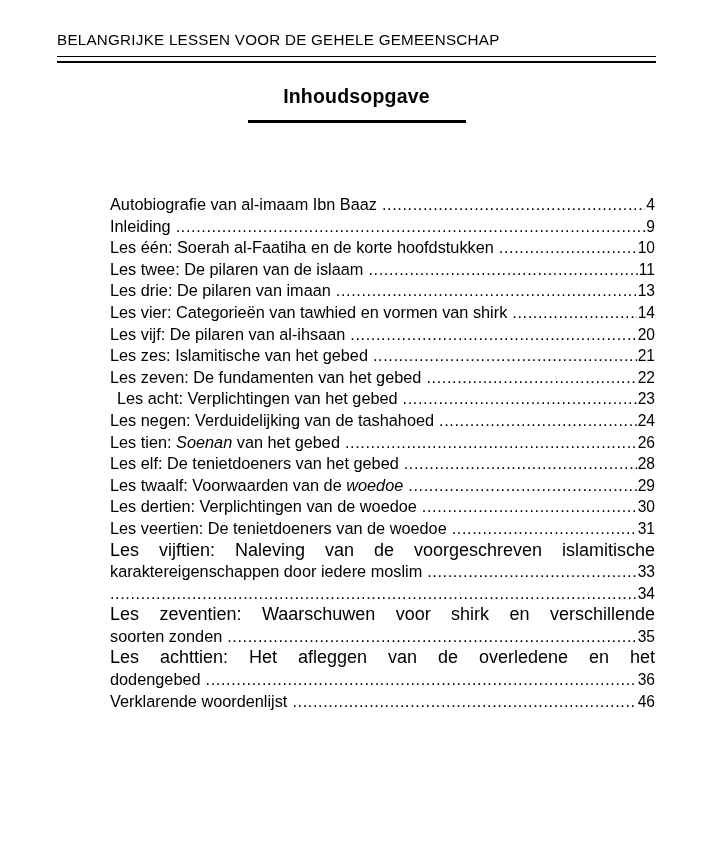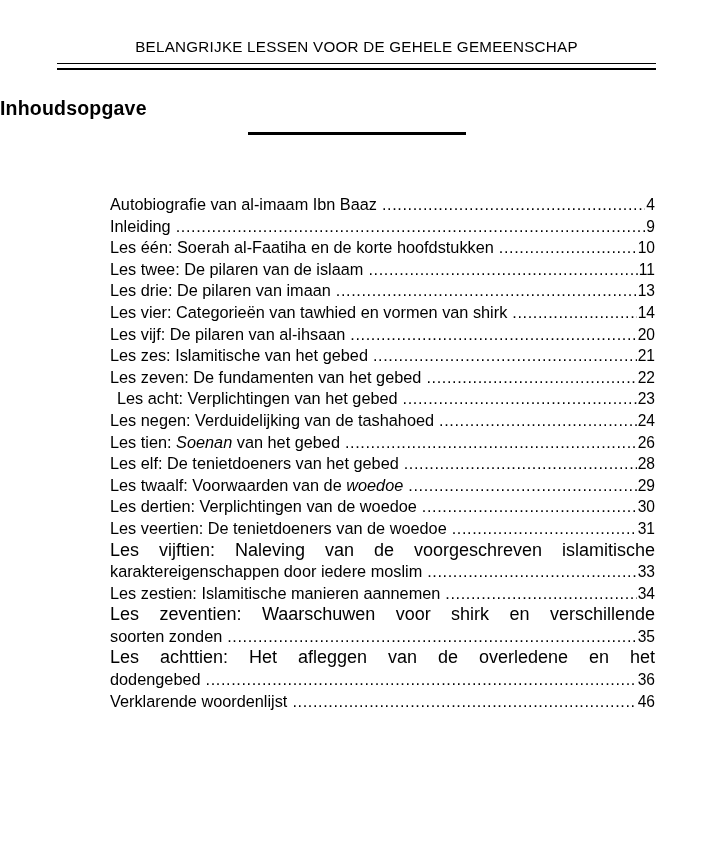--- a/index.html
+++ b/index.html
@@ -21,40 +21,39 @@
   
   .header {
     position: absolute;
     left: 57px;
     top: 30px;
     width: 599px;
   }
   .header-text {
     font-size: 15.2px;
     letter-spacing: 0.25px;
-    text-align: center;
+    text-align: left;
     white-space: nowrap;
     line-height: 20px;
-    margin-top: 7px;
   }
   .header-rule {
     margin-top: 6px;
     height: 4px;
     border-top: 1px solid #000;
     border-bottom: 2px solid #000;
     background: #fff;
   }
 
   
   .title-block {
     position: absolute;
     left: 0;
-    top: 96px;
+    top: 84px;
     width: 713px;
-    text-align: left;
+    text-align: center;
   }
   .toc-title {
     font-size: 19.5px;
     font-weight: bold;
     line-height: 24px;
     letter-spacing: 0.2px;
   }
   .title-rule {
     width: 218px;
     height: 0;
@@ -248,21 +247,20 @@
       <div class="toc-entry">
         <div class="wrap-first">Les vijftien: Naleving van de voorgeschreven islamitische</div>
         <div class="row">
           <span class="label gap-before-leader">karaktereigenschappen door iedere moslim</span>
           <span class="leader">........................................................................................................................................................................................................</span>
           <span class="page-no">33</span>
         </div>
       </div>
       <div class="toc-entry">
         <div class="row">
-          <span class="label gap-before-leader">Les zestien: Islamitische manieren aannemen</span>
           <span class="leader">........................................................................................................................................................................................................</span>
           <span class="page-no">34</span>
         </div>
       </div>
       <div class="toc-entry">
         <div class="wrap-first">Les zeventien: Waarschuwen voor shirk en verschillende</div>
         <div class="row">
           <span class="label gap-before-leader">soorten zonden</span>
           <span class="leader">........................................................................................................................................................................................................</span>
           <span class="page-no">35</span>

